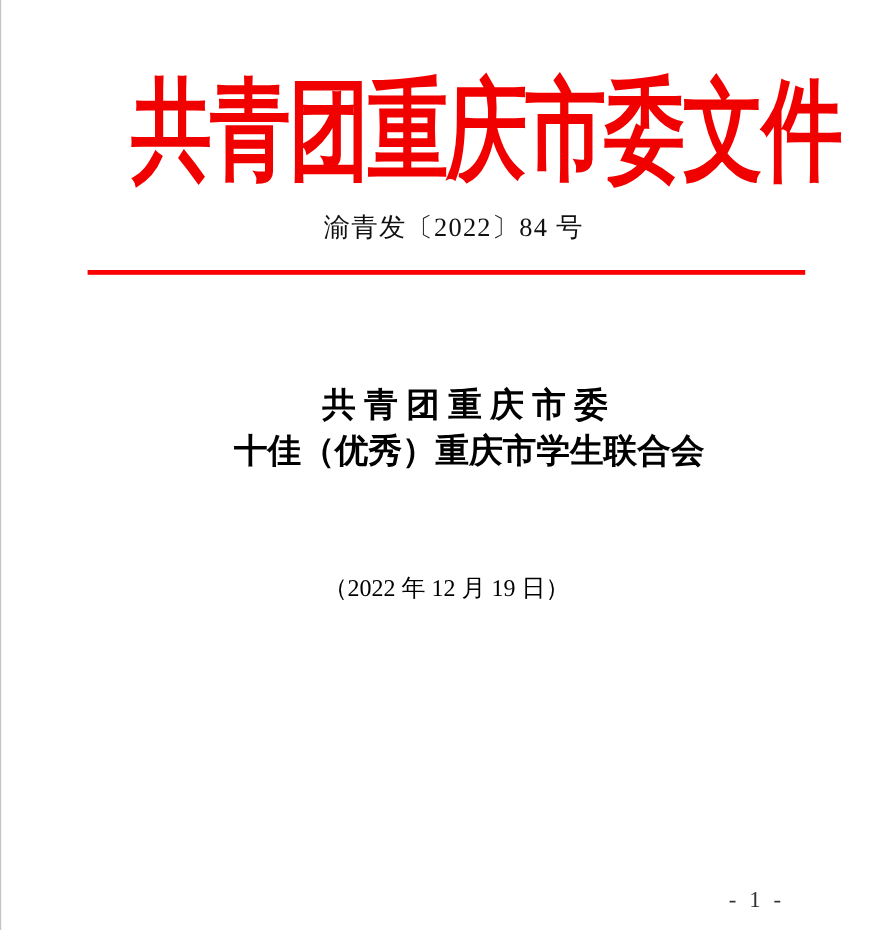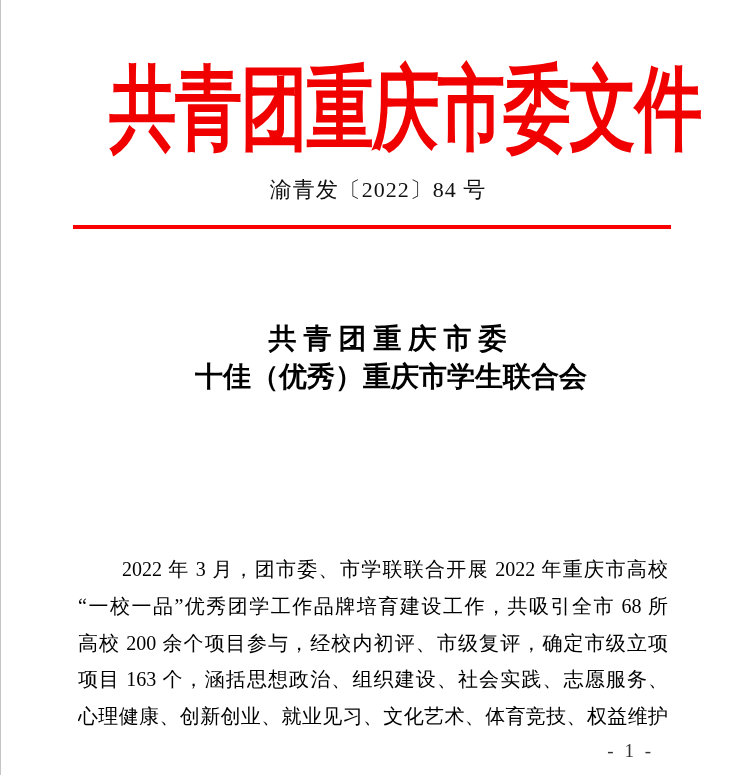--- a/index.html
+++ b/index.html
@@ -102,24 +102,18 @@
 
   <div class="docnum">渝青发〔2022〕84 号</div>
 
   <div class="rule"></div>
 
   <div class="title-block">
     <div class="title-line1">共青团重庆市委</div>
     <div class="title-line4">十佳（优秀）重庆市学生联合会</div>
   </div>
 
+  <div class="date-line">（2022 年 12 月 19 日）</div>
 
-  <div class="body-text">
-    <div class="body-line indent">2022 年 3 月，团市委、市学联联合开展 2022 年重庆市高校</div>
-    <div class="body-line">“一校一品”优秀团学工作品牌培育建设工作，共吸引全市 68 所</div>
-    <div class="body-line">高校 200 余个项目参与，经校内初评、市级复评，确定市级立项</div>
-    <div class="body-line">项目 163 个，涵括思想政治、组织建设、社会实践、志愿服务、</div>
-    <div class="body-line">心理健康、创新创业、就业见习、文化艺术、体育竞技、权益维护</div>
-  </div>
 
   <div class="page-number">- 1 -</div>
 
 </div>
 
 </body></html>

